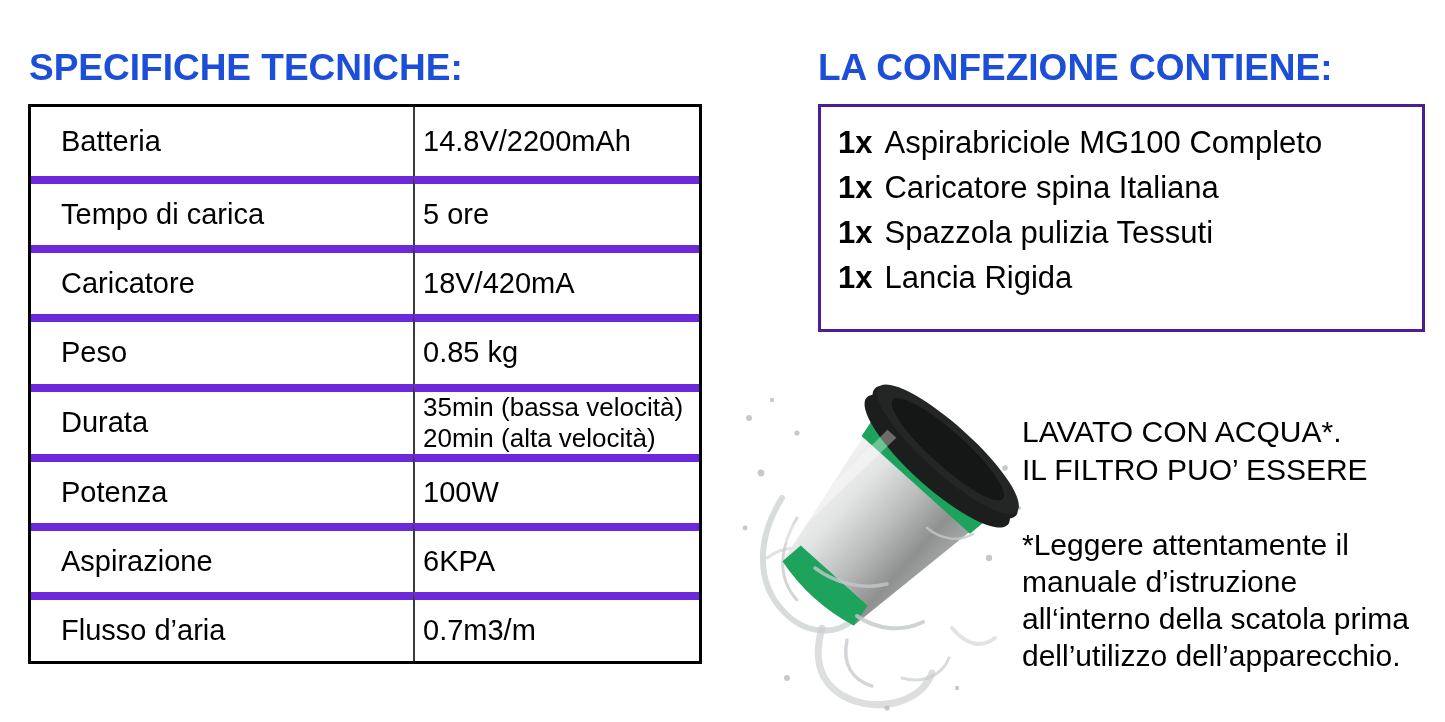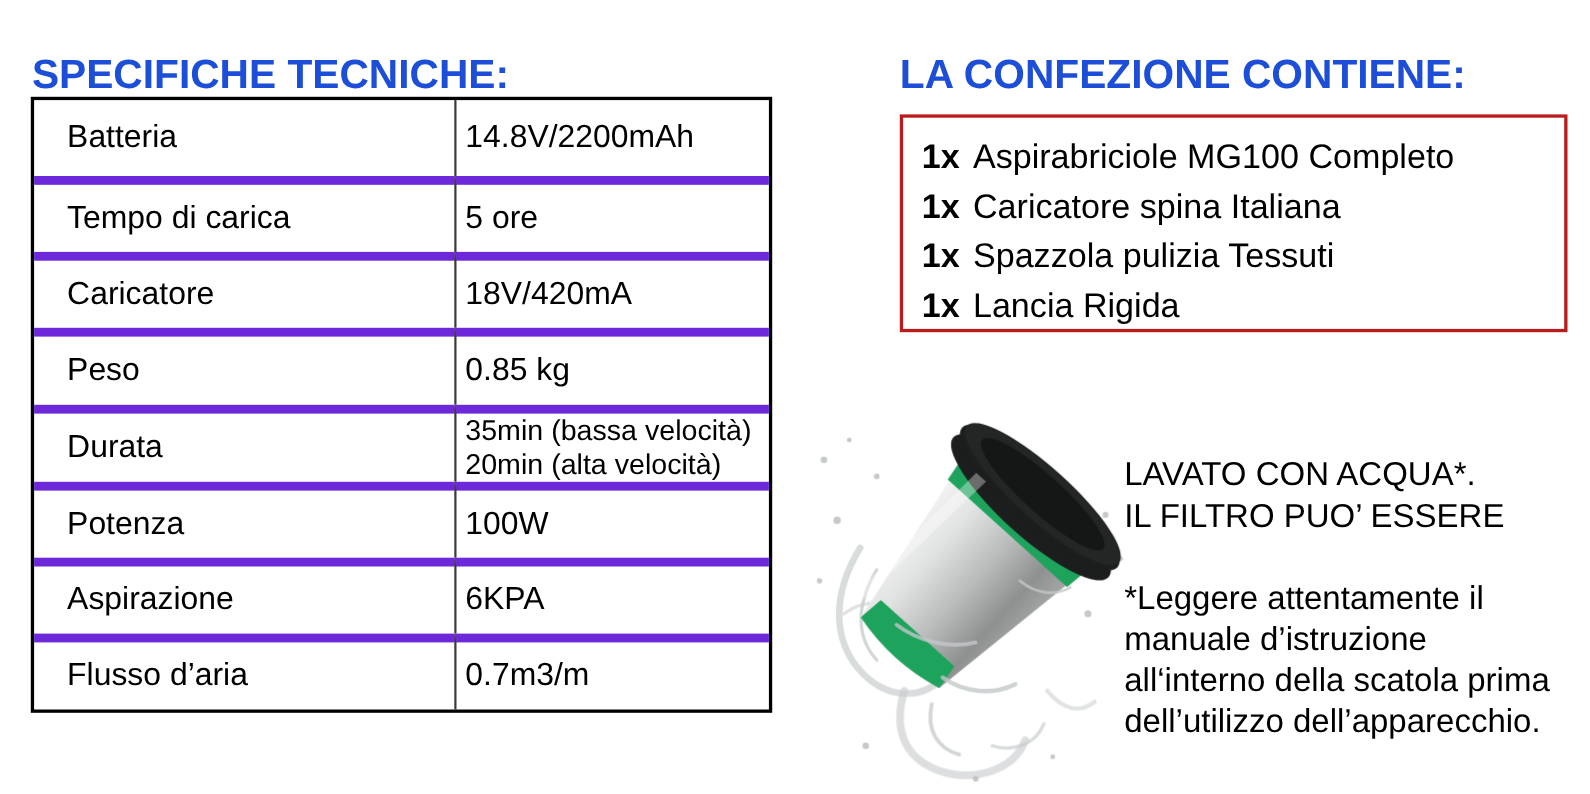--- a/index.html
+++ b/index.html
@@ -14,39 +14,39 @@
   
   .big-heading{
     font-size:37px;font-weight:bold;line-height:42px;letter-spacing:0px;color:#1d4ed8;
     white-space:nowrap;
   }
   #specs-heading{left:29px;top:47px;}
   #package-heading{left:818px;top:47px;}
 
   
   #spec-table{
-    left:28px;top:88px;width:674px;height:560px;
+    left:28px;top:104px;width:674px;height:560px;
     border:3px solid #000;box-sizing:border-box;
     display:grid;grid-template-columns:382px 1fr;grid-auto-rows:1fr;
     background:#fff;
   }
   .cell{
     display:flex;flex-direction:column;justify-content:center;
     font-size:29px;line-height:33px;box-sizing:border-box;
     border-top:8px solid #6d28d9;
   }
   .cell.first{border-top:none;}
   .cell.label{padding-left:30px;}
   .cell.value{padding-left:8px;border-left:2px solid #3a3a3a;}
   .cell.value.multiline{font-size:26px;line-height:31px;}
 
   
   #package-box{
-    left:818px;top:104px;width:607px;height:198px;
-    border:3px solid #b91c1c;box-sizing:border-box;
+    left:818px;top:104px;width:607px;height:228px;
+    border:3px solid #4c1d95;box-sizing:border-box;
     padding:13px 0 0 17px;background:#fff;
   }
   .pkg-item{font-size:31px;line-height:45px;white-space:nowrap;}
   .pkg-qty{font-weight:bold;margin-right:12px;}
 
   
   #filter-note{left:1022px;top:413px;width:420px;font-size:30px;line-height:38px;}
   #footnote{left:1022px;top:526px;width:430px;font-size:30px;line-height:37px;}
   .note-line{white-space:nowrap;}
 

